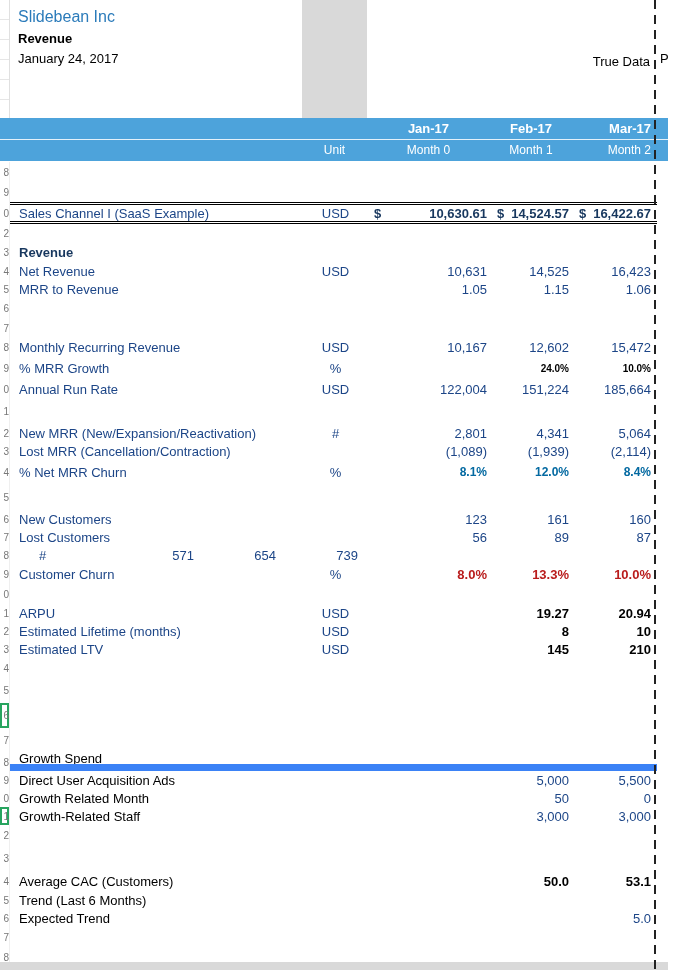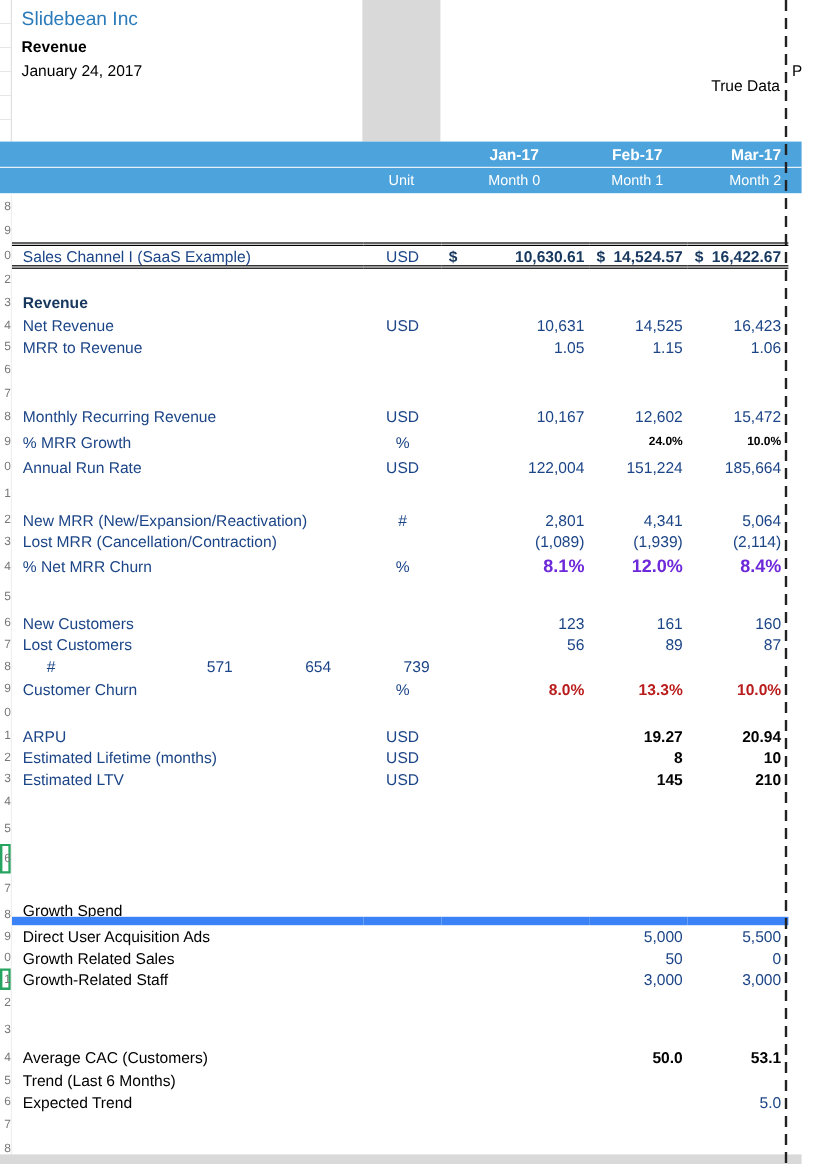--- a/index.html
+++ b/index.html
@@ -8,21 +8,21 @@
     font-family:"Liberation Sans","DejaVu Sans",sans-serif;font-size:13px;color:#000;
   }
   
   .gutterTop{position:absolute;left:0;top:0;width:9px;height:118px;
     border-right:1px solid #e0e0e0;
     background:repeating-linear-gradient(180deg,transparent 0 19px,#e6e6e6 19px 20px);}
   .unitColTop{position:absolute;left:302px;top:0;width:65px;height:118px;background:#d9d9d9;}
   .company{position:absolute;left:18px;top:8px;font-size:16px;color:#2b7bba;white-space:nowrap;}
   .sheetTitle{position:absolute;left:18px;top:31px;font-weight:700;color:#000;}
   .sheetDate{position:absolute;left:18px;top:51px;color:#000;}
-  .trueData{position:absolute;left:400px;top:64px;width:250px;text-align:right;color:#000;}
+  .trueData{position:absolute;left:400px;top:54px;width:250px;text-align:right;color:#000;}
   .nextP{position:absolute;left:660px;top:51px;color:#000;}
   
   .band{position:absolute;left:0;top:118px;width:679px;background:#4da3db;z-index:2;}
   .bandrow{display:flex;height:21px;line-height:21px;color:#fff;}
   .bandrow.first{border-bottom:1px solid rgba(255,255,255,.85);}
   .bcell{overflow:hidden;white-space:nowrap;}
   .b-rn{flex:0 0 9px;}
   .b-label{flex:0 0 293px;}
   .b-unit{flex:0 0 65px;text-align:center;font-size:12px;}
   .b-jan{flex:0 0 123px;text-align:center;}
@@ -44,21 +44,21 @@
   .cell.val{text-align:right;justify-content:flex-end;color:#1c4587;}
   .col-jan{flex:0 0 123px;padding-right:4px;}
   .col-feb{flex:0 0 82px;padding-right:4px;}
   .col-mar{flex:0 0 84px;padding-right:6px;}
   
   .sales .cell{border-top:3px double #000;border-bottom:3px double #000;}
   .sales .cell.val{justify-content:space-between;padding-left:6px;}
   .sales .cur,.sales .amt{font-weight:700;color:#17375e;}
   .section .label{font-weight:700;color:#17375e;}
   .pctBlack .val{color:#000;font-weight:700;font-size:10px;}
-  .pctGray .val{color:#6d28d9;font-weight:700;font-size:15px;}
+  .pctGray .val{color:#0369a1;font-weight:700;font-size:12px;}
   .churnGray .val{color:#b91c1c;font-weight:700;}
   .boldVals .val{color:#000;font-weight:700;}
   .cacRow .val{color:#000;font-weight:700;}
   .spendHead .label,.spendRow .label,.cacRow .label,.plainRow .label{color:#000;}
   .spendHead .cell{border-bottom:7px solid #3b82f6;}
   .greenMark .rn{box-shadow:inset 0 0 0 2px #27a45f;}
   
   .pageBreak{position:absolute;left:654px;top:0;width:2px;height:970px;z-index:6;
     background:repeating-linear-gradient(180deg,#222 0 9px,transparent 9px 15px);}
   .bottomStrip{position:absolute;left:0;top:962px;width:679px;height:8px;background:#d9d9d9;z-index:4;}
@@ -348,21 +348,21 @@
       <div class="row spendRow">
         <span class="rn">9</span>
         <div class="cell label">Direct User Acquisition Ads</div>
         <div class="cell unit"></div>
         <div class="cell val col-jan"></div>
         <div class="cell val col-feb">5,000</div>
         <div class="cell val col-mar">5,500</div>
       </div>
       <div class="row spendRow">
         <span class="rn">0</span>
-        <div class="cell label">Growth Related Sales</div>
+        <div class="cell label">Growth Related Month</div>
         <div class="cell unit"></div>
         <div class="cell val col-jan"></div>
         <div class="cell val col-feb">50</div>
         <div class="cell val col-mar">0</div>
       </div>
       <div class="row spendRow greenMark">
         <span class="rn">1</span>
         <div class="cell label">Growth-Related Staff</div>
         <div class="cell unit"></div>
         <div class="cell val col-jan"></div>

